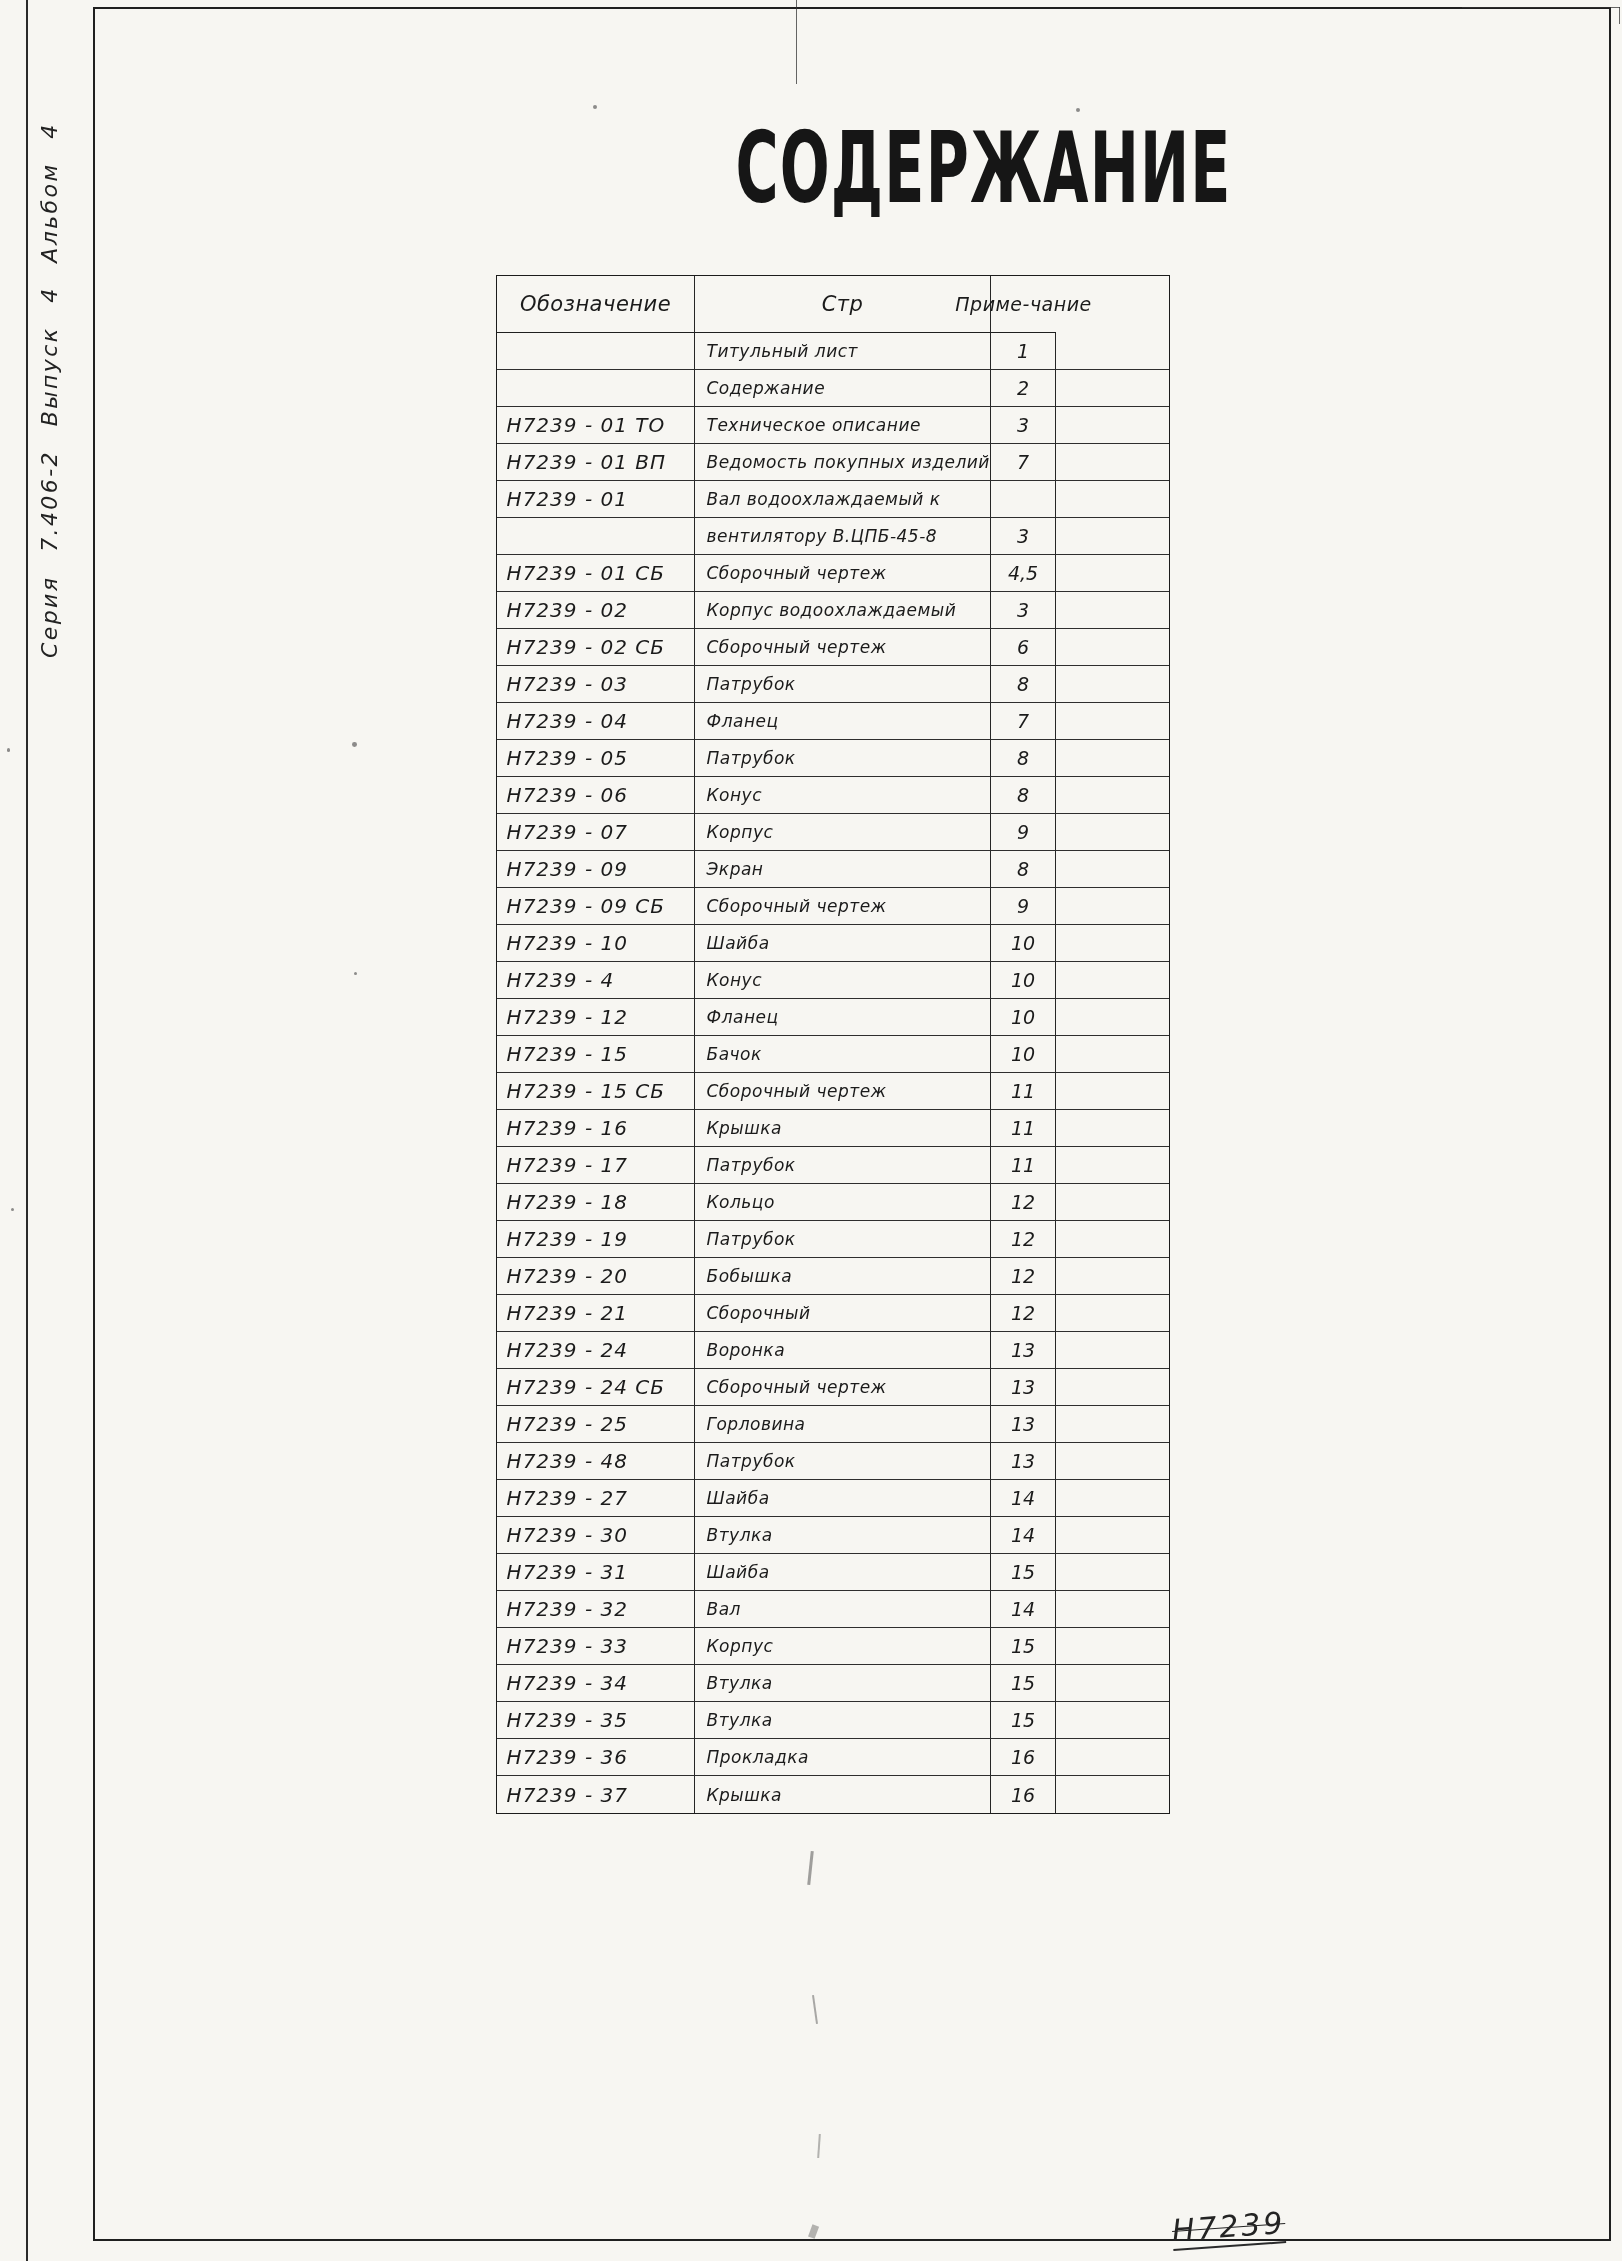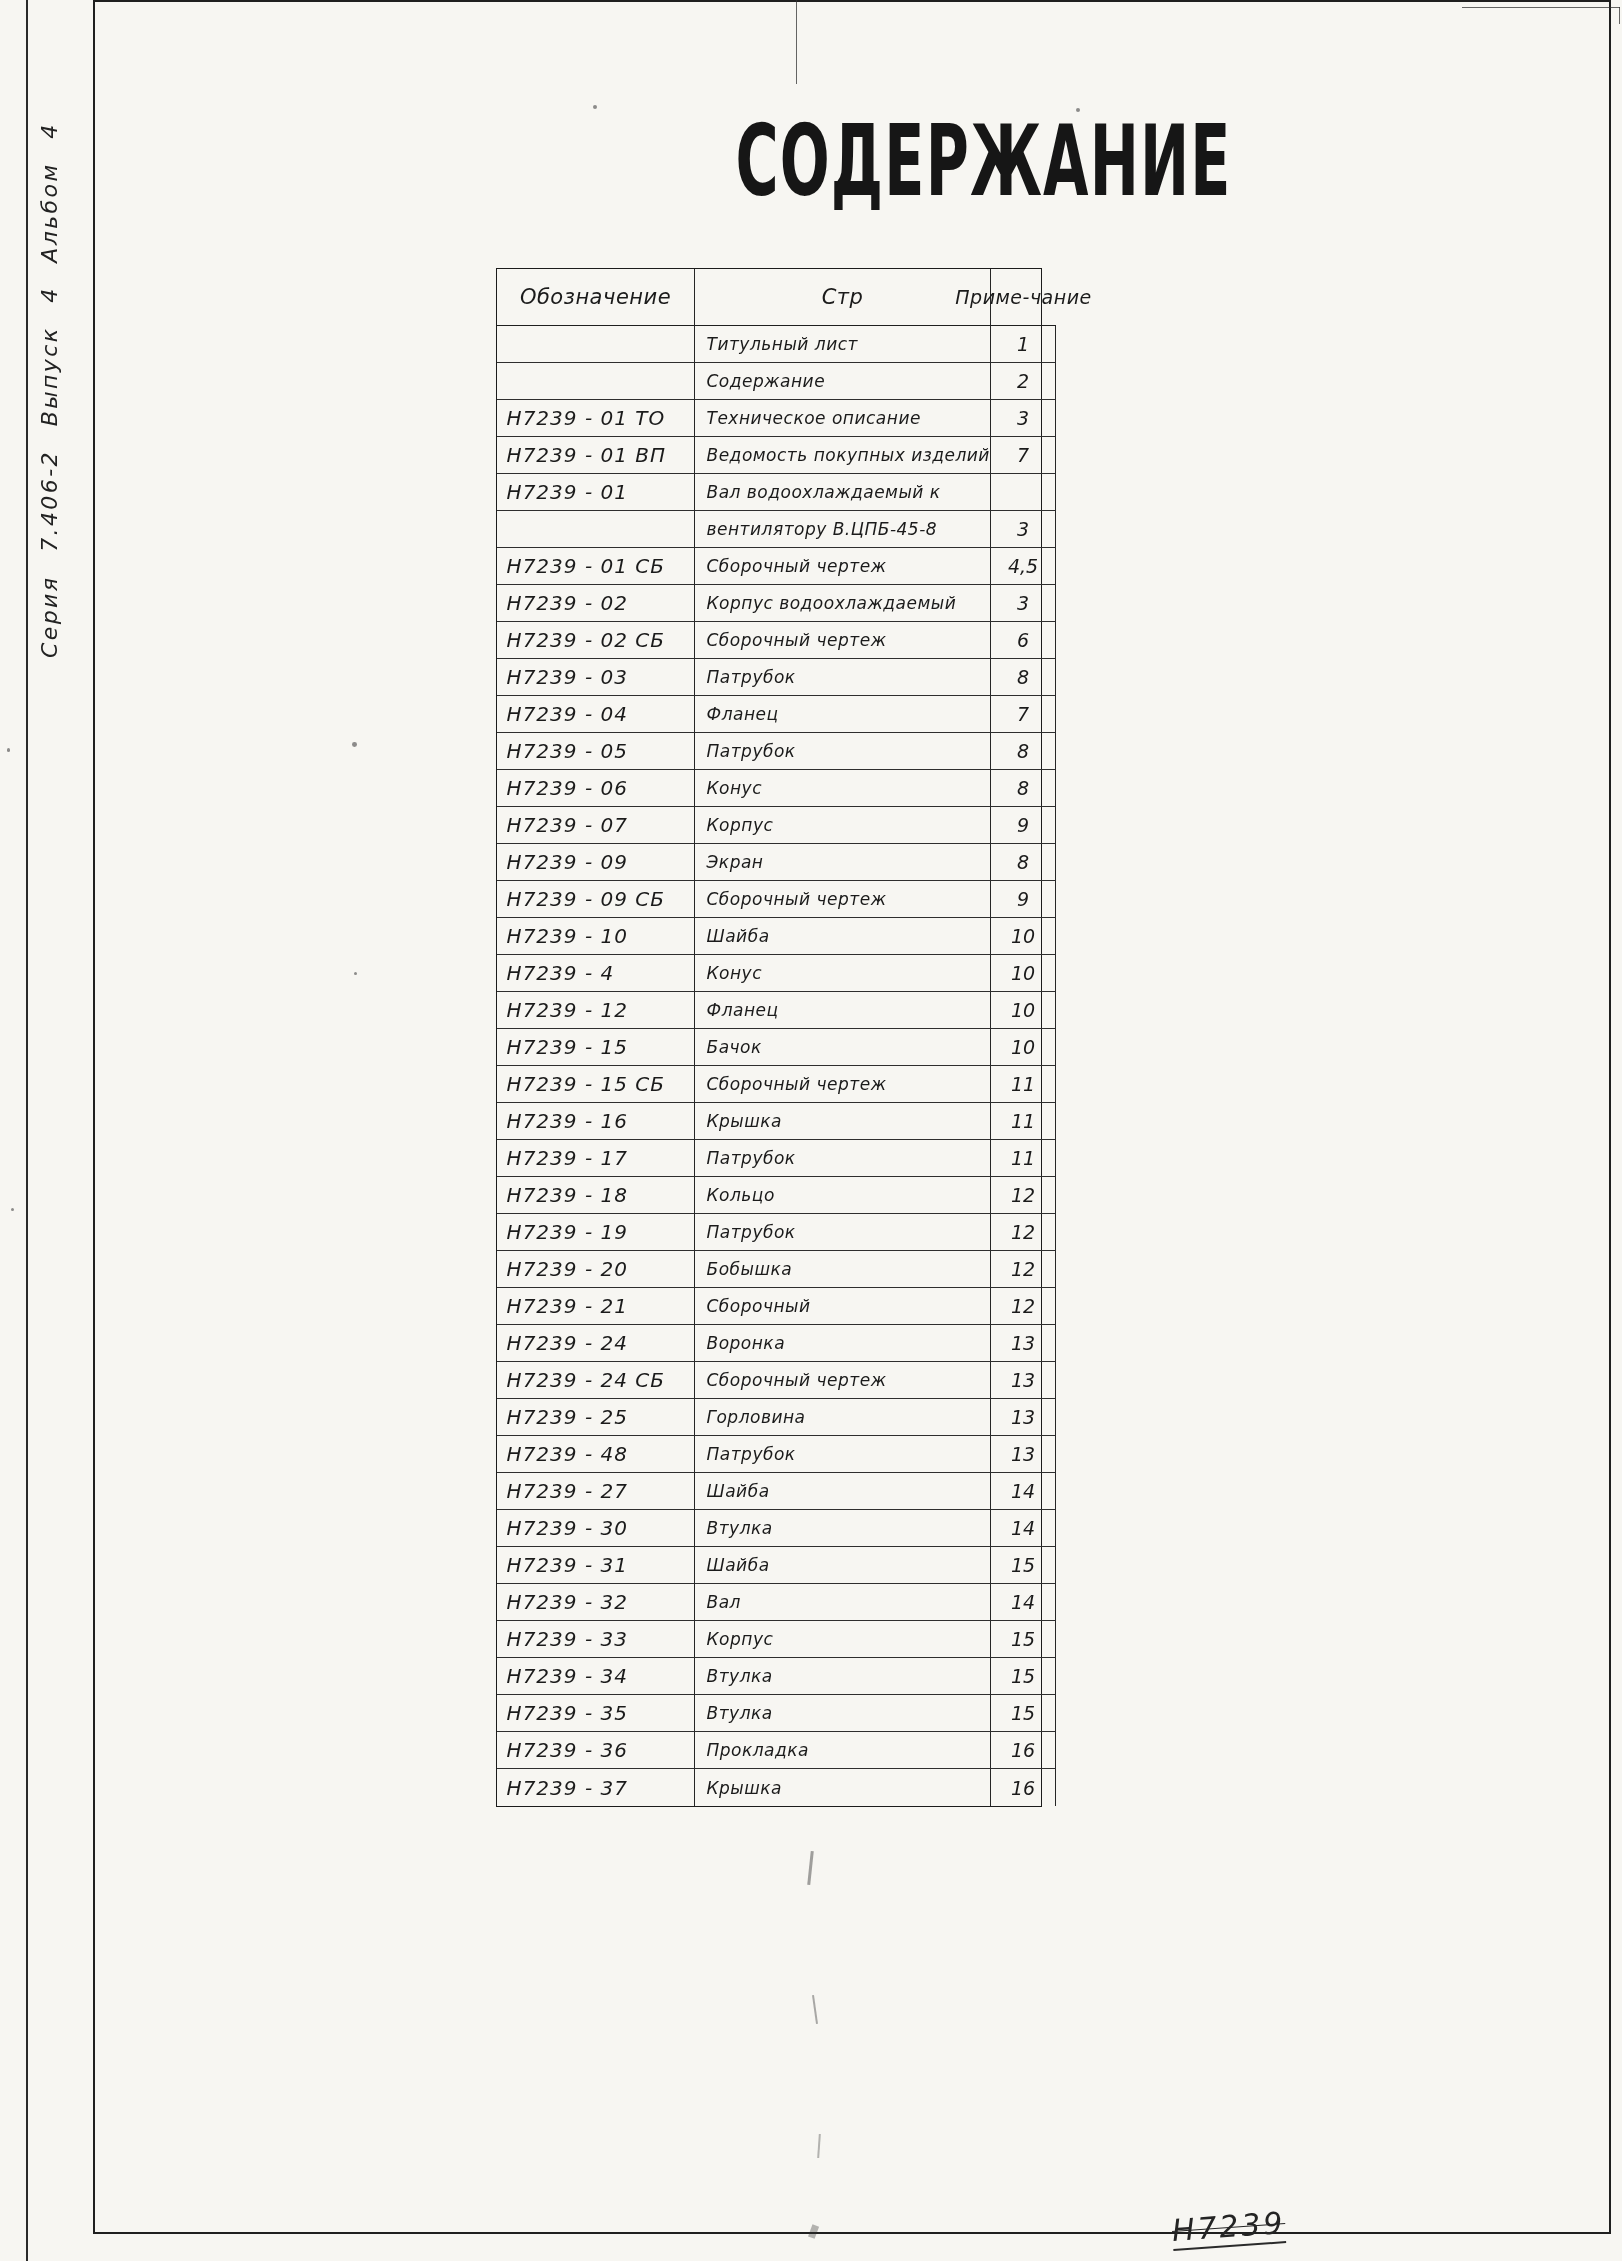--- a/index.html
+++ b/index.html
@@ -32,21 +32,21 @@
     white-space: nowrap;
     font-style: italic;
     font-size: 22px;
     letter-spacing: 2.4px;
     word-spacing: 14.4px;
     color: #222;
   }
   
   .frame {
     position: absolute;
-    left: 93px; top: 0;
+    left: 93px; top: 7px;
     width: 1518px; height: 2234px;
     border: 2.4px solid #1f1f1f;
     box-sizing: border-box;
   }
   
   .title {
     position: absolute;
     left: 475px; top: 102px;
     width: 690px;
     text-align: center;
@@ -58,21 +58,21 @@
     font-weight: bold;
     letter-spacing: 1.9px;
     transform: scaleX(0.60);
     transform-origin: center;
     color: #161616;
   }
   
   .toc-table {
     position: absolute;
     left: 401px; top: 266px; 
-    width: 546px;
+    width: 674px;
     border: 1.9px solid #1c1c1c;
     box-sizing: border-box;
     background: transparent;
   }
   .thead, .trow {
     display: grid;
     grid-template-columns: 198px 296px 65px 1fr;
   }
   .thead { height: 57px; }
   .trow { height: 37px; }

